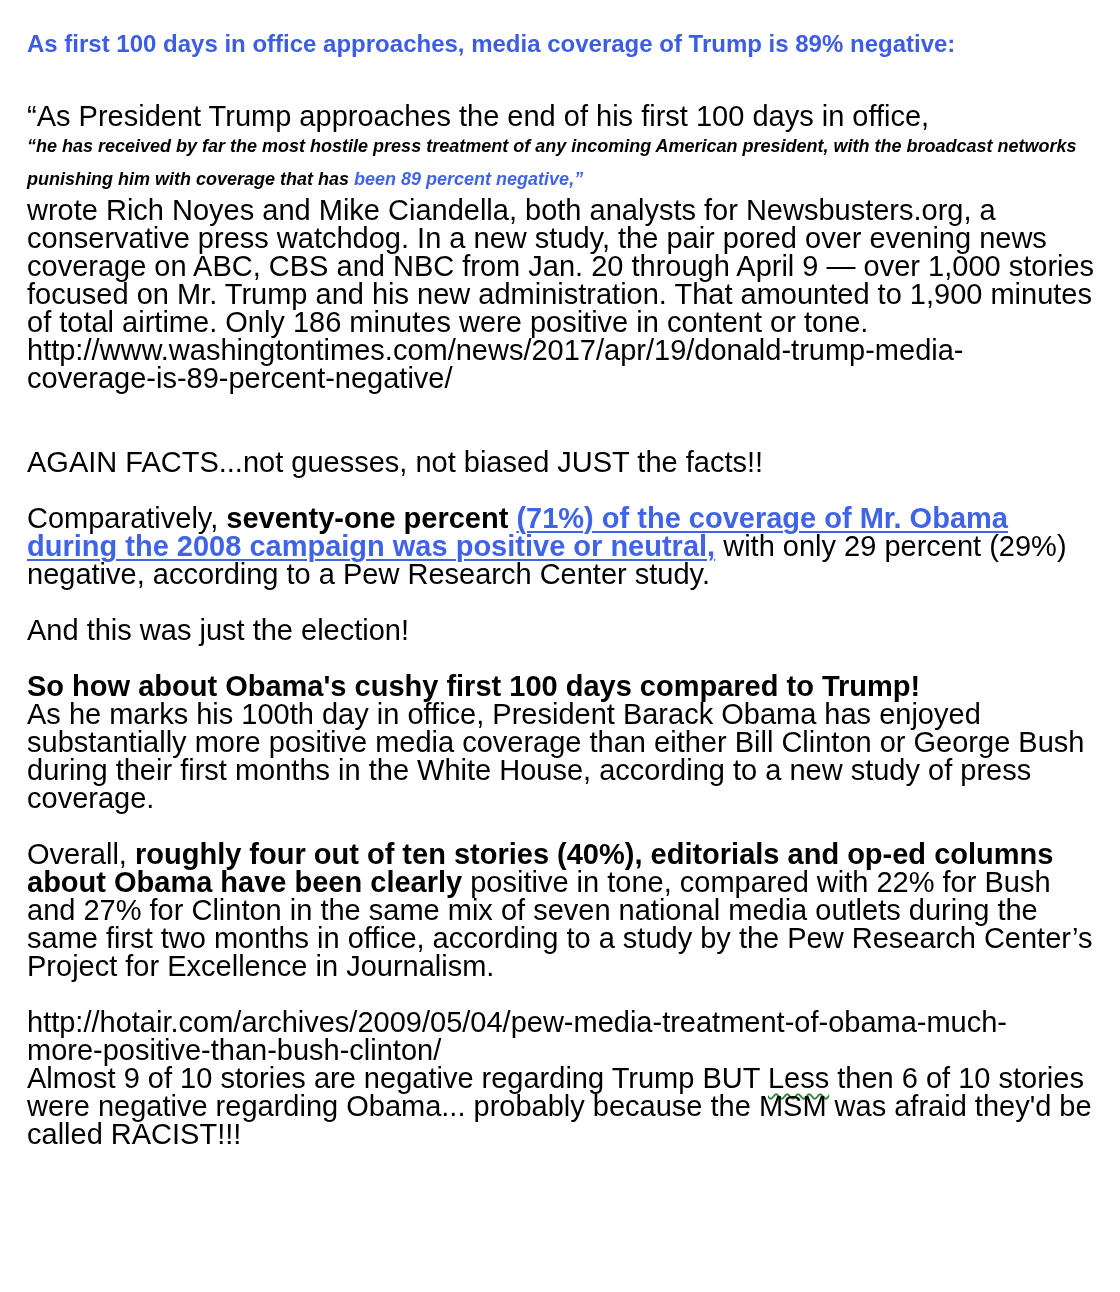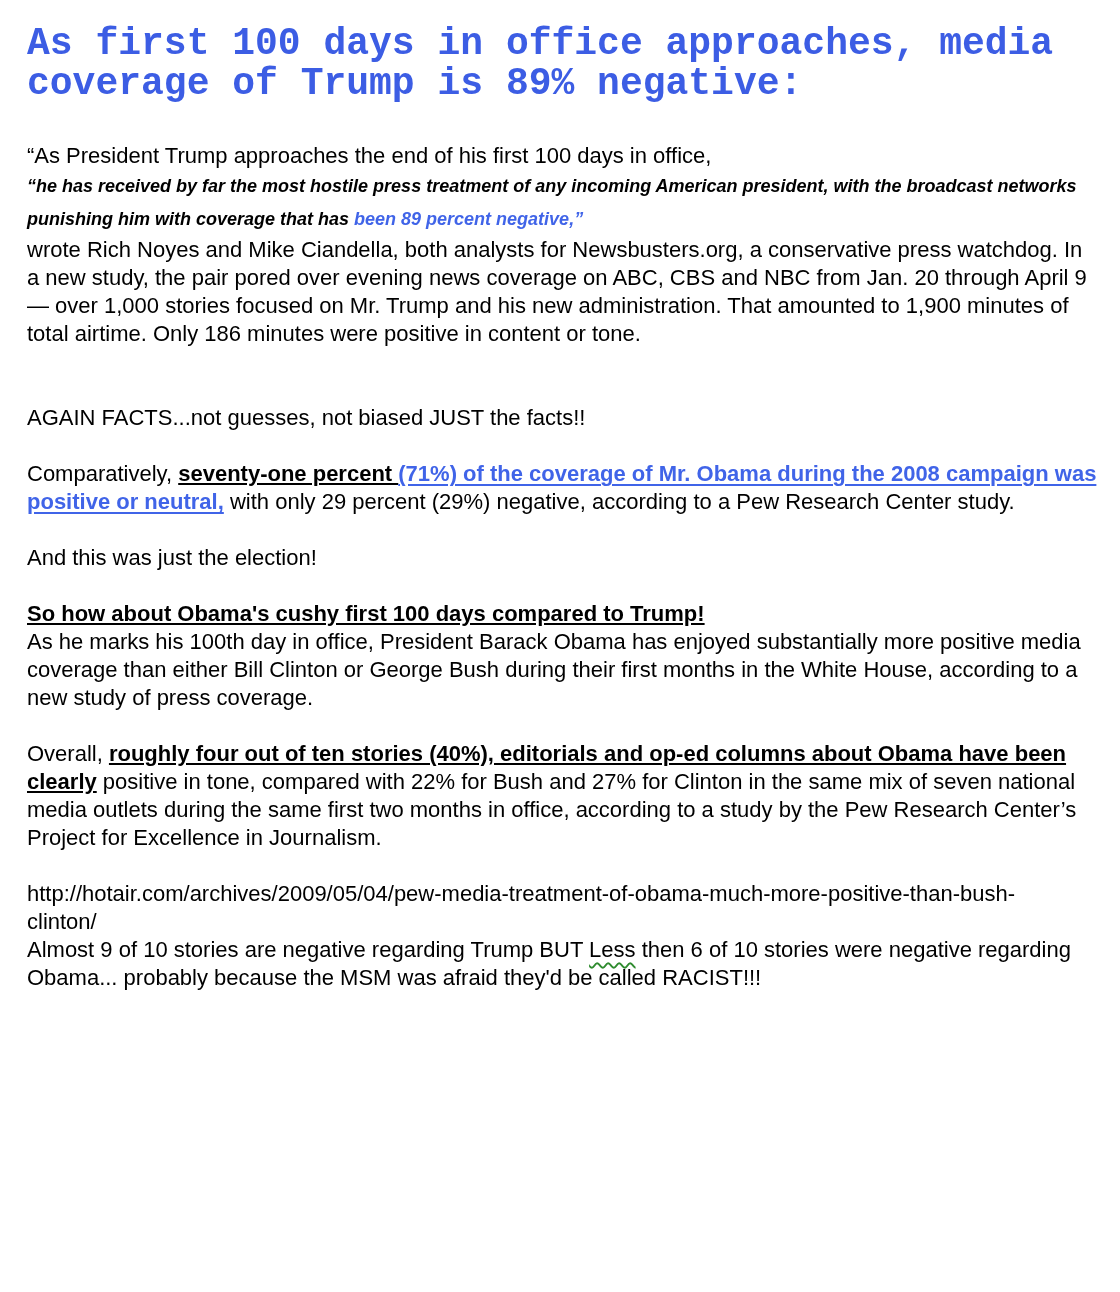--- a/index.html
+++ b/index.html
@@ -12,41 +12,40 @@
   .doc {
     box-sizing: border-box;
     width: 1120px;
     min-height: 1292px;
     padding: 24px 23px 10px 27px;
     background: #ffffff;
   }
   .content { width: 1070px; }
   .block { margin: 0; }
   .heading {
-    font-size: 38px;
+    font-size: 24px;
     line-height: 40px;
     font-weight: 700;
     color: var(--heading-blue, #3c5de4);
     margin-bottom: 38px;
-    font-family: Liberation Mono, monospace;
   }
   .line {
-    font-size: 22px;
+    font-size: 29px;
     line-height: 28px;
   }
   .url { max-width: 1005px; }
   .bigquote {
     font-size: 18px;
     line-height: 33px;
     font-weight: 700;
     font-style: italic;
   }
   .blank { height: 28px; }
   .run.normal { }
-  .run.bold { font-weight: 700; text-decoration: underline; }
+  .run.bold { font-weight: 700; }
   .run.blue { color: var(--quote-blue, #4064e8); }
   .run.link {
     color: var(--link-blue, #4064e8);
     font-weight: 700;
     text-decoration: underline;
     text-decoration-thickness: 2px;
     text-underline-offset: 3px;
     cursor: pointer;
   }
   .run.squiggle {
@@ -59,20 +58,21 @@
 </style>
 </head>
 <body style="background: rgb(255, 255, 255); color: rgb(0, 0, 0);">
 
 <div class="doc">
   <div class="content">
       <div class="block heading"><span class="run normal">As first 100 days in office approaches, media coverage of Trump is 89% negative:</span></div>
       <div class="block line"><span class="run normal">“As President Trump approaches the end of his first 100 days in office,</span></div>
       <div class="block bigquote"><span class="run normal">“he has received by far the most hostile press treatment of any incoming American president, with the broadcast networks punishing him with coverage that has </span><span class="run blue">been 89 percent negative,”</span></div>
       <div class="block line"><span class="run normal">wrote Rich Noyes and Mike Ciandella, both analysts for Newsbusters.org, a conservative press watchdog. In a new study, the pair pored over evening news coverage on ABC, CBS and NBC from Jan. 20 through April 9 — over 1,000 stories focused on Mr. Trump and his new administration. That amounted to 1,900 minutes of total airtime. Only 186 minutes were positive in content or tone.</span></div>
+      <div class="block line url"><span class="run normal">http://www.washingtontimes.com/news/2017/apr/19/donald-trump-media-coverage-is-89-percent-negative/</span></div>
       <div class="block blank"></div>
       <div class="block blank"></div>
       <div class="block line"><span class="run normal">AGAIN FACTS...not guesses, not biased JUST the facts!!</span></div>
       <div class="block blank"></div>
       <div class="block line"><span class="run normal">Comparatively, </span><span class="run bold">seventy-one percent </span><span class="run link">(71%) of the coverage of Mr. Obama during the 2008 campaign was positive or neutral,</span><span class="run normal"> with only 29 percent (29%) negative, according to a Pew Research Center study.</span></div>
       <div class="block blank"></div>
       <div class="block line"><span class="run normal">And this was just the election!</span></div>
       <div class="block blank"></div>
       <div class="block line"><span class="run bold">So how about Obama's cushy first 100 days compared to Trump!</span></div>
       <div class="block line"><span class="run normal">As he marks his 100th day in office, President Barack Obama has enjoyed substantially more positive media coverage than either Bill Clinton or George Bush during their first months in the White House, according to a new study of press coverage.</span></div>

